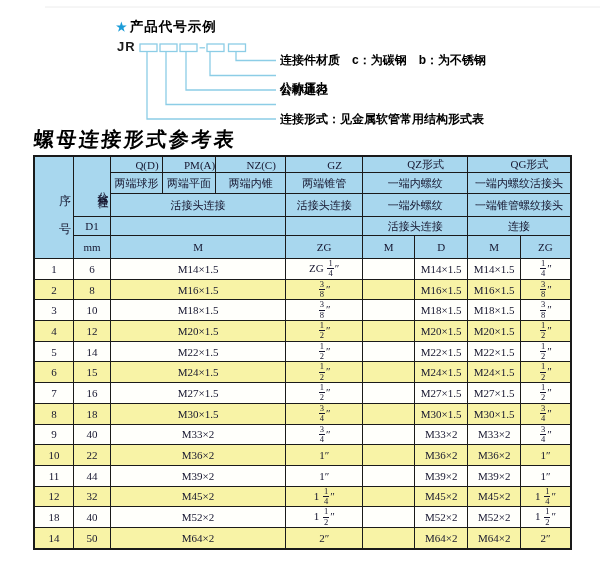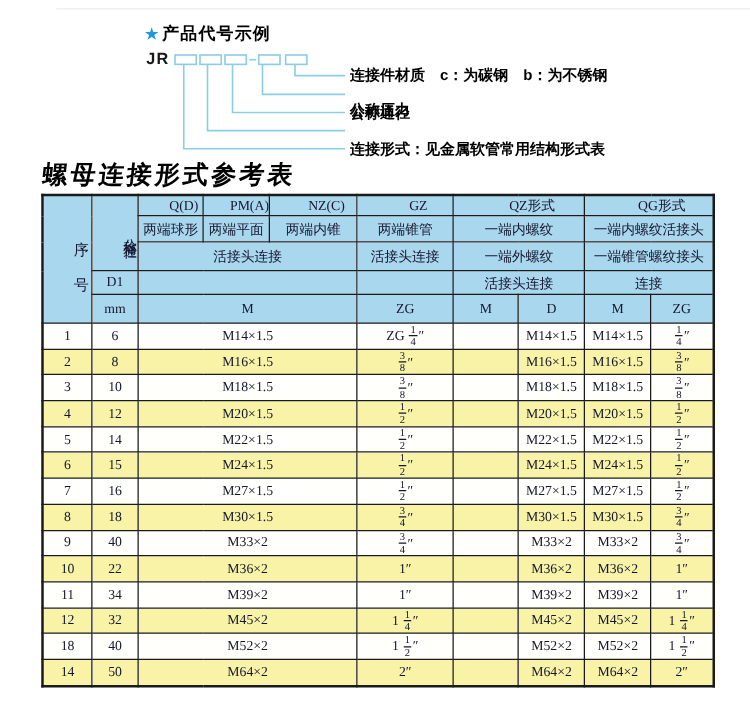--- a/index.html
+++ b/index.html
@@ -248,21 +248,21 @@
           <td>22</td>
           <td colspan="3">M36×2</td>
           <td>1″</td>
           <td></td>
           <td>M36×2</td>
           <td>M36×2</td>
           <td>1″</td>
         </tr>
         <tr>
           <td>11</td>
-          <td>34</td>
+          <td>44</td>
           <td colspan="3">M39×2</td>
           <td>1″</td>
           <td></td>
           <td>M39×2</td>
           <td>M39×2</td>
           <td>1″</td>
         </tr>
         <tr class="alt">
           <td>12</td>
           <td>32</td>

